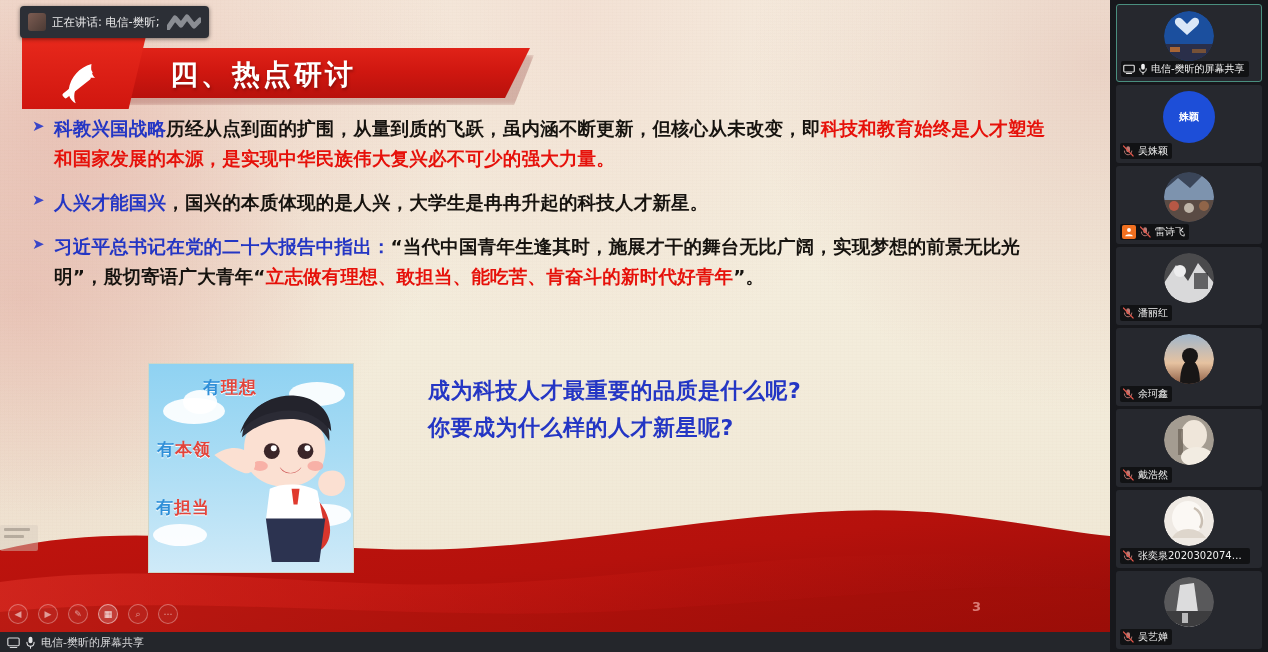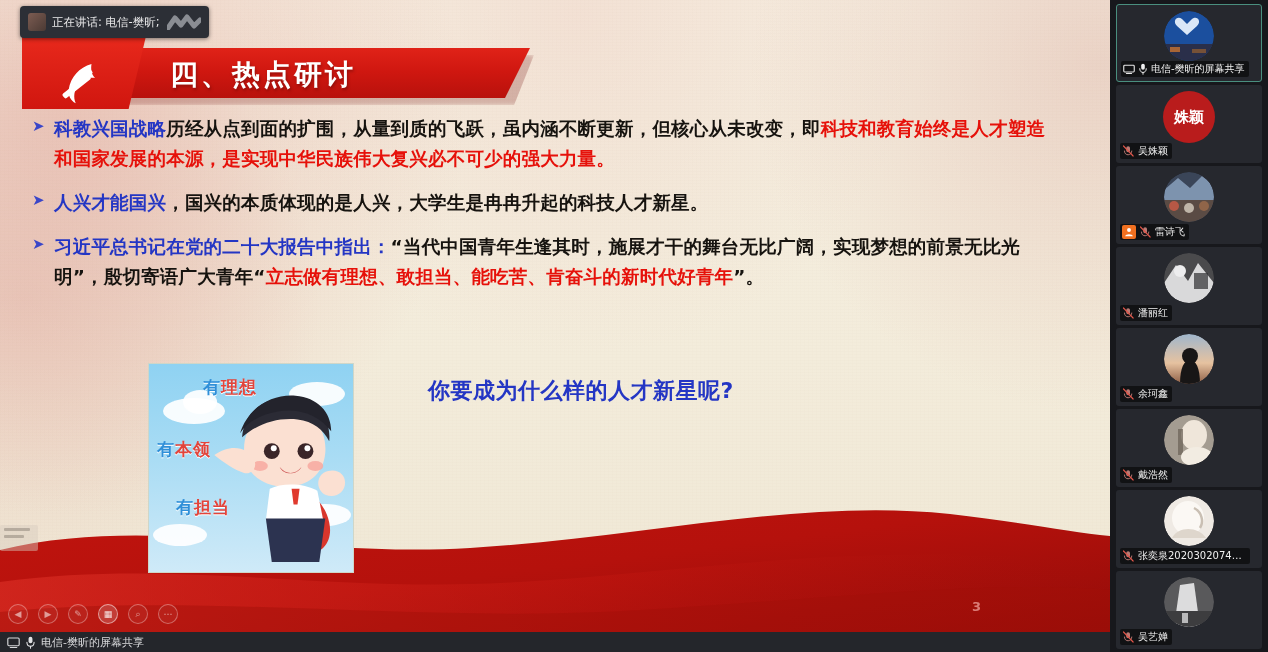--- a/index.html
+++ b/index.html
@@ -162,22 +162,22 @@
   .tile {
     position: relative; width: 146px; height: 78px; margin-bottom: 3px;
     background: #26282e; border-radius: 3px; overflow: hidden;
   }
   .tile.active { border: 1.5px solid #4a8f7f; }
   .tile-av {
     position: absolute; left: 50%; top: 6px; transform: translateX(-50%);
     width: 50px; height: 50px; border-radius: 50%; overflow: hidden;
   }
   .tile-av.txtav {
-    background: #b91c1c; display: flex; align-items: center; justify-content: center;
-    color: #fff; font-size: 15px; font-weight: bold; width: 52px; height: 52px;
+    background: #1d4ed8; display: flex; align-items: center; justify-content: center;
+    color: #fff; font-size: 10px; font-weight: bold; width: 52px; height: 52px;
   }
   .tile-label {
     position: absolute; left: 4px; bottom: 4px;
     display: flex; align-items: center; gap: 3px;
     background: rgba(0,0,0,.55); border-radius: 2px; padding: 1px 4px 1px 2px;
     max-width: 138px;
   }
   .tile-name { color: #f0f0f0; font-size: 10px; white-space: nowrap; overflow: hidden; text-overflow: ellipsis; max-width: 108px; }
   .host-badge {
     width: 14px; height: 14px; background: #f07020; border-radius: 2px;
@@ -263,24 +263,25 @@
         <path d="M132 104 C138 112 148 112 154 104 C150 112 136 113 132 104 Z" fill="#c9494a"></path>
         <path d="M122 126 C134 120 156 120 170 128 L176 158 L118 158 Z" fill="#fff"></path>
         <path d="M144 126 L152 126 L150 142 L146 142 Z" fill="#e03a2e"></path>
         <path d="M118 156 L178 156 L172 200 L124 200 Z" fill="#2c3350"></path>
         <path d="M66 92 C82 80 100 84 106 96 C110 104 104 112 96 110 C86 107 76 100 66 92 Z" fill="#fbe0d2"></path>
         <path d="M176 110 C188 104 198 110 198 120 C198 130 188 136 178 132 C170 128 168 116 176 110 Z" fill="#fbe0d2"></path>
       </svg>
 
       <div class="ct" style="left:54px;  top:12px;"><span>有</span><span class="hl">理想</span></div>
       <div class="ct ct2" style="left:8px; top:74px;"><span>有</span><span class="hl">本领</span></div>
-      <div class="ct" style="left:27px;  top:132px;"><span>有</span><span class="hl">担当</span></div>
+      <div class="ct" style="left:7px;  top:132px;"><span>有</span><span class="hl">担当</span></div>
     </div>
 
     <div class="qblock">
+      <div class="qline">成为科技人才最重要的品质是什么呢?</div>
       <div class="qline">你要成为什么样的人才新星呢?</div>
     </div>
 
     <div class="speaking">
       <div class="sp-av"></div>
       <div class="sp-txt">正在讲话: 电信-樊昕;</div>
       <svg class="sp-wave" width="34" height="16" viewBox="0 0 34 16">
         <path d="M1 14 L8 4 L14 11 L20 3 L27 12 L33 6" stroke="#8a8d93" stroke-width="5" fill="none" stroke-linejoin="round" stroke-linecap="round"></path>
       </svg>
     </div>

